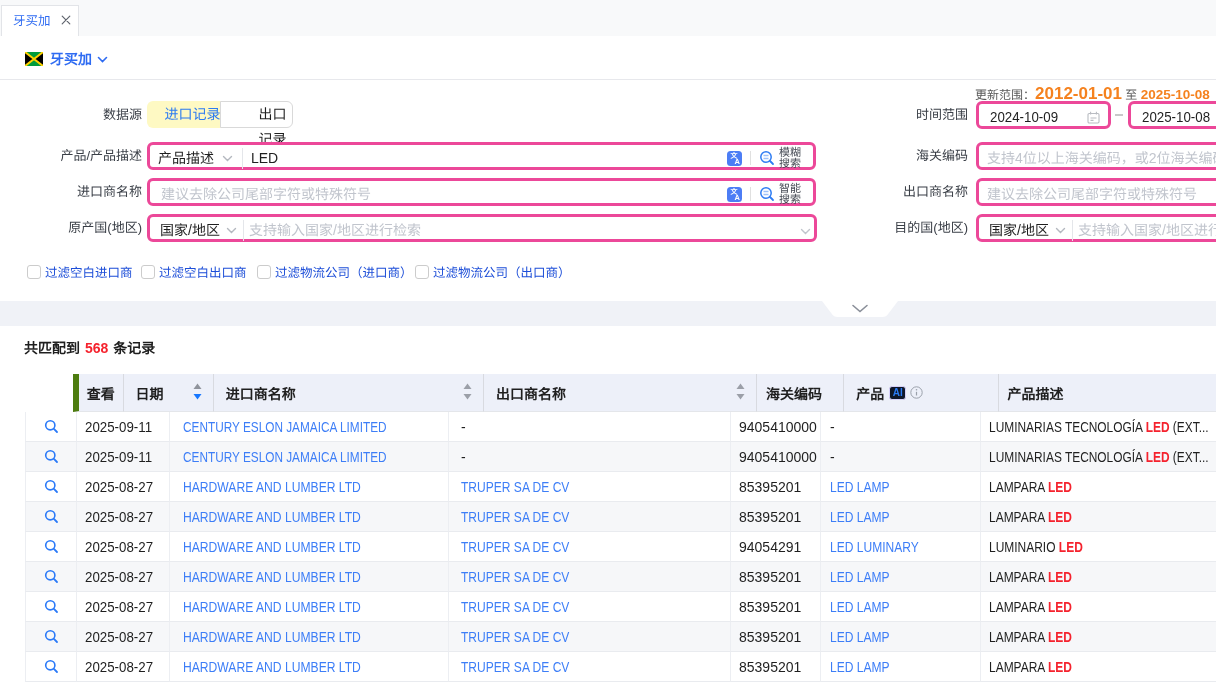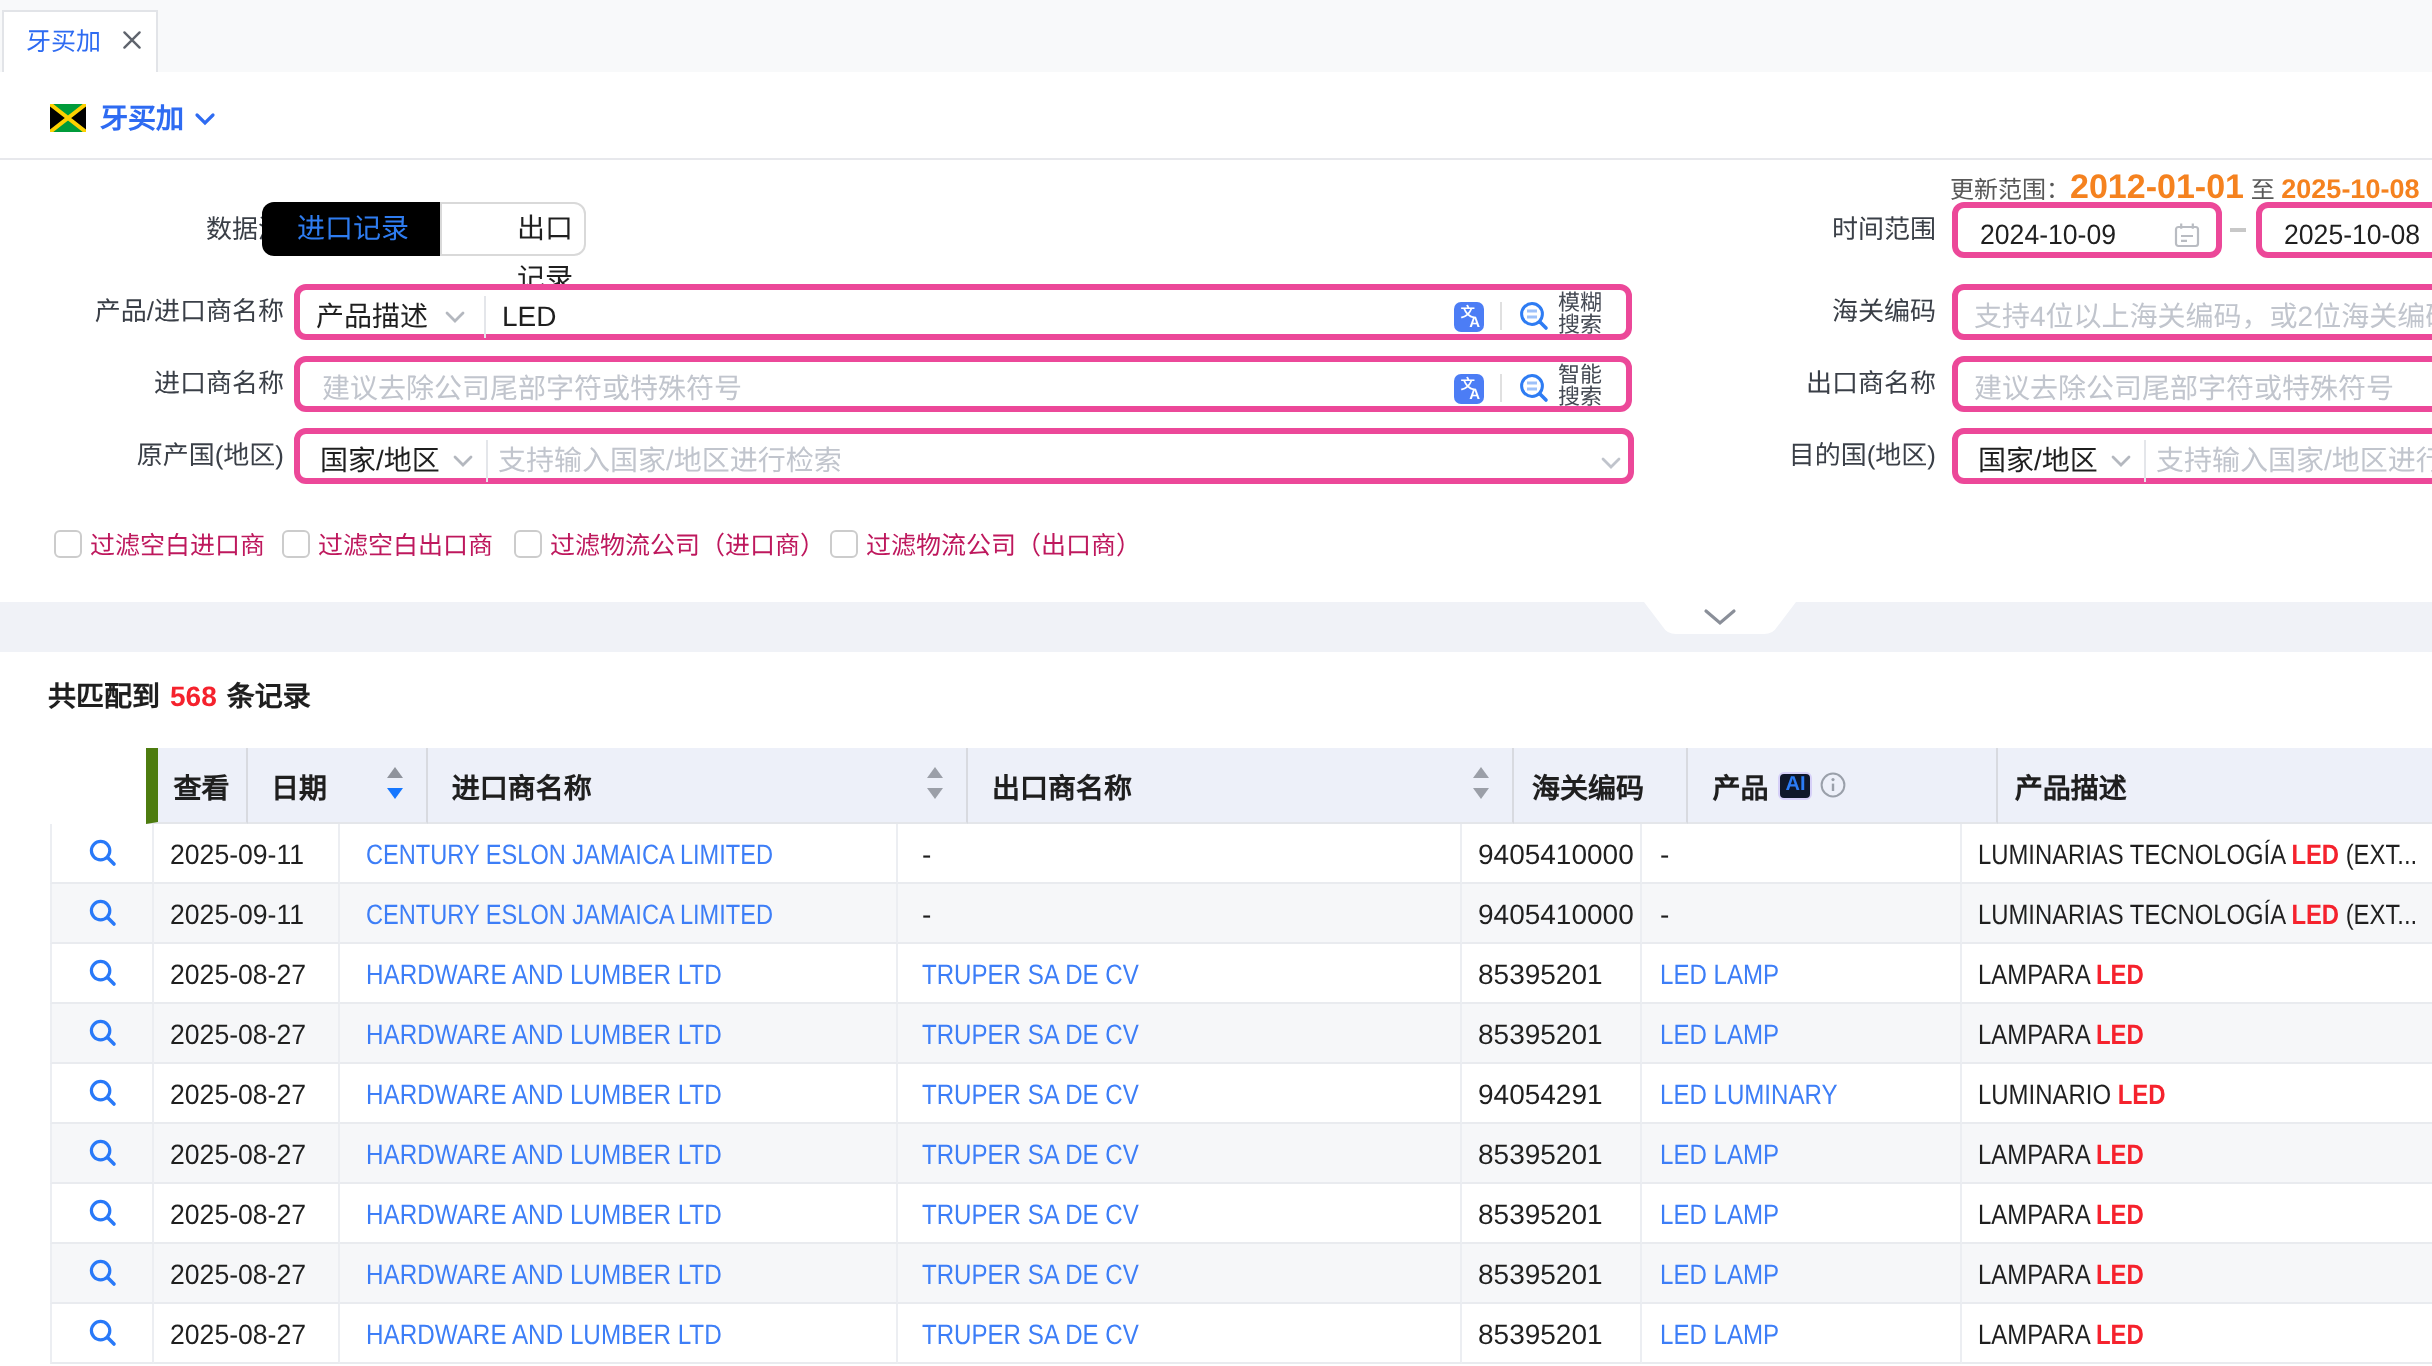--- a/index.html
+++ b/index.html
@@ -20,33 +20,33 @@
 .cname { position:absolute; left:50px; top:51px; font-size:14px; line-height:16px; font-weight:bold; color:#2e6bf2; }
 
 
 .flabel { position:absolute; width:142px; text-align:right; font-size:13px; color:#3a3f47; line-height:28px; }
 .flabel-r { position:absolute; width:168px; left:800px; text-align:right; font-size:13px; color:#3a3f47; line-height:28px; }
 .ctrl { position:absolute; height:28px; background:#fff; border:3px solid #ec4899; border-radius:6px; line-height:26px; }
 .ph { color:#c1c5cd; }
 .seldiv { position:absolute; top:3px; width:1px; height:21px; background:#e4e6ea; }
 
 
-.seg1 { position:absolute; left:131px; top:101px; width:91px; height:27px; background:#000000;
+.seg1 { position:absolute; left:147px; top:101px; width:91px; height:27px; background:#fef9c3;
   border-radius:6px 0 0 6px; color:#2e7cf0; text-align:center; line-height:27px; font-size:14px; }
 .seg2 { position:absolute; left:220px; top:101px; width:73px; height:27px; background:#fff;
   border:1px solid #d9d9d9; border-radius:0 6px 6px 0; color:#1f1f1f; text-align:center; line-height:25px; font-size:14px;padding-left:32px; }
 
 
 .sfx { position:absolute; right:12px; top:0; height:26px; display:flex; align-items:center; }
 .sfx .div { width:1px; height:14px; background:#e0e0e0; margin:0 8px; }
 .sfx .stxt { font-size:11px; line-height:11px; color:#454a54; margin-left:4px; }
 
 
 .cb { position:absolute; top:265px; width:14px; height:14px; border:1px solid #ccc; border-radius:3px; background:#fff; }
-.cbl { position:absolute; top:266px; font-size:12.5px; color:#be185d; line-height:14px; }
+.cbl { position:absolute; top:266px; font-size:12.5px; color:#1d4ed8; line-height:14px; }
 
 
 .band { position:absolute; left:0; top:301px; width:1216px; height:25px; background:#f0f2f7; }
 
 
 .results { position:absolute; left:0; top:326px; width:1216px; height:357px; background:#fff; }
 .summary { position:absolute; left:24px; top:337px; font-size:14px; font-weight:bold; color:#1f1f1f; }
 .summary .n { color:#f5222d; margin:0 3px; }
 
 
@@ -102,21 +102,21 @@
 <div class="flabel-r" style="top:101px">时间范围</div>
 <div class="ctrl" style="left:976px;top:101px;width:135px;padding-left:11px;"><span class="dt">2024-10-09</span>
   <svg class="abs" style="right:8px;top:7px" width="13" height="13" viewBox="0 0 13 13">
       <rect x="1" y="2.5" width="11" height="9.5" rx="1.2" stroke="#b9bcc2" fill="none" stroke-width="1.1"></rect>
       <path d="M3.6 0.8 V3.4 M9.4 0.8 V3.4 M3.5 7 H9.5 M3.5 9.4 H6.5" stroke="#b9bcc2" stroke-width="1.1" fill="none"></path>
     </svg>
 </div>
 <div class="abs" style="left:1115px;top:114px;width:8px;height:1.5px;background:#c8c8c8;"></div>
 <div class="ctrl" style="left:1128px;top:101px;width:135px;padding-left:11px;"><span class="dt">2025-10-08</span></div>
 
-<div class="flabel" style="left:0;top:142px">产品/进口商名称</div>
+<div class="flabel" style="left:0;top:142px">产品/产品描述</div>
 <div class="ctrl" style="left:147px;top:142px;width:669px;">
   <div class="abs" style="left:8px;top:0;width:186px;">产品描述</div>
   <svg class="abs" style="left:72px;top:9px" width="11" height="10" viewBox="0 0 11 10">
       <path d="M1.5 2.5 L5.5 6.5 L9.5 2.5" stroke="#b4b8bf" stroke-width="1.4" fill="none" stroke-linecap="round"></path>
     </svg>
   <div class="seldiv" style="left:92px;"></div>
   <div class="abs" style="left:101px;top:0;">LED</div>
   <div class="sfx">
     <svg width="15" height="15" viewBox="0 0 15 15">
         <rect width="15" height="15" rx="3.5" fill="#4c7df5"></rect>

